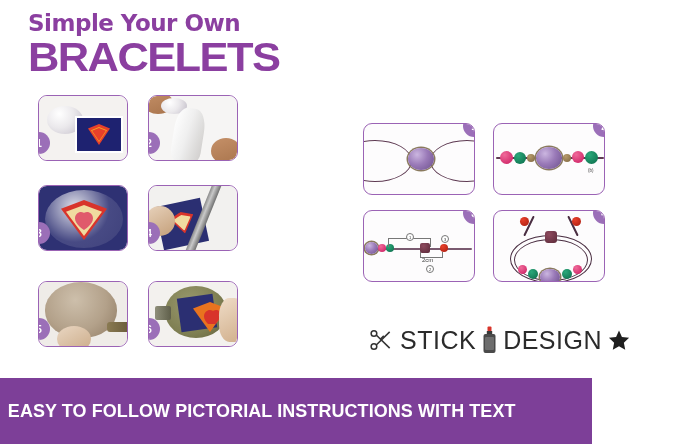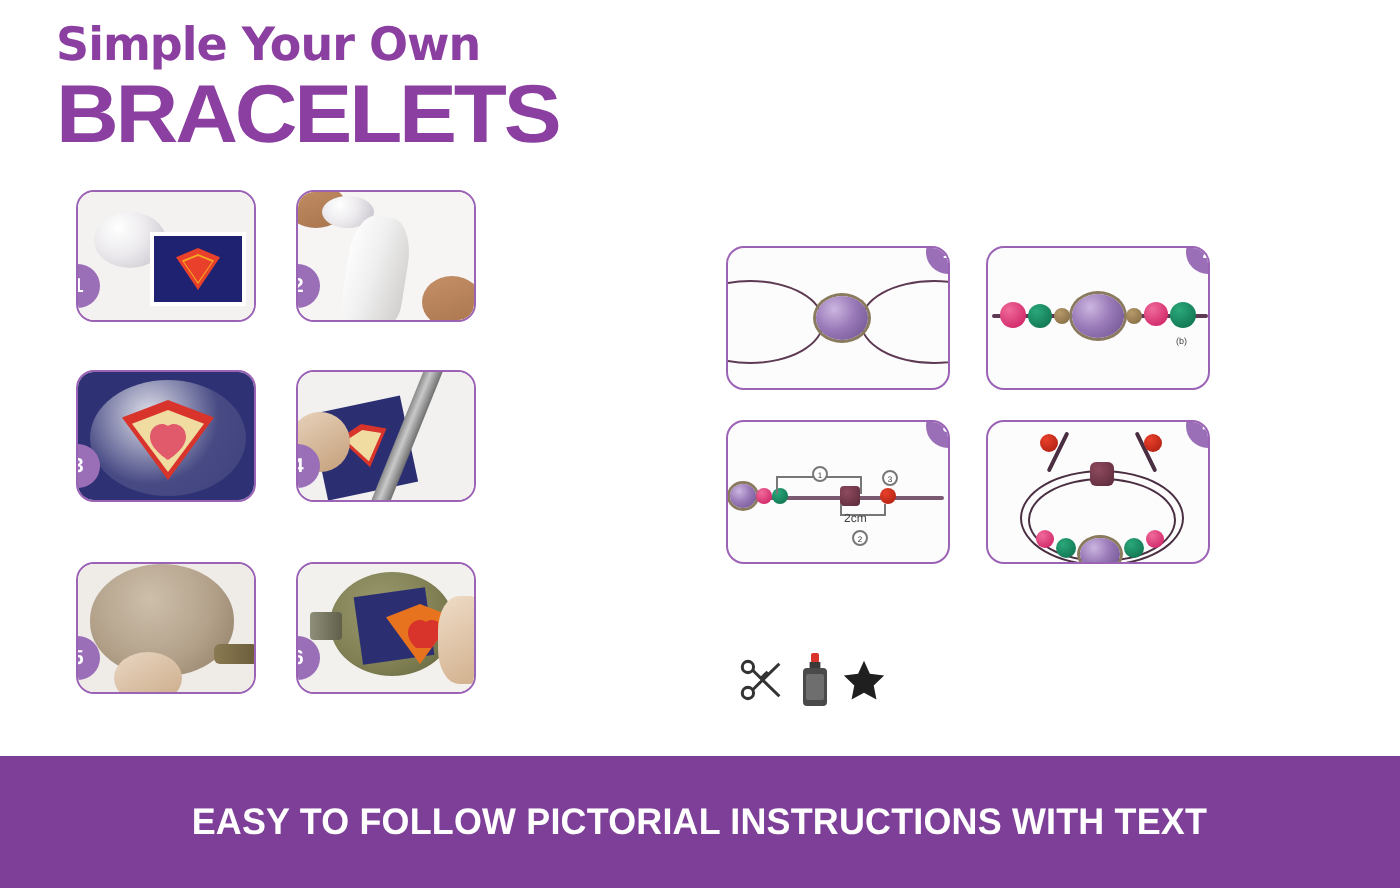--- a/index.html
+++ b/index.html
@@ -175,24 +175,24 @@
     font-weight:normal;
     color:#2b2b2b;
     letter-spacing:0.5px;
     line-height:1;
   }
   .csd-icon{display:inline-flex;align-items:center;justify-content:center;}
 
   
   #footer{
     position:absolute;
-    left:0;top:378px;width:700px;height:66px;
+    left:0;top:378px;width:592px;height:66px;
     background:#7D3F98;
     display:flex;flex-direction:column;
-    align-items:center;justify-content:center;
+    align-items:flex-start;justify-content:center;
     gap:5px;
   }
   .footer-main{
     color:#ffffff;
     font-family:"Liberation Sans",sans-serif;
     font-weight:bold;
     font-size:18.5px;
     letter-spacing:0.1px;
     transform:scaleX(0.97);
     white-space:nowrap;
@@ -365,30 +365,32 @@
   <span class="csd-icon">
     <svg width="26" height="26" viewBox="0 0 24 24" fill="none" stroke="#333" stroke-width="1.4">
       <circle cx="5.5" cy="18" r="2.6"></circle>
       <circle cx="5.5" cy="6" r="2.6"></circle>
       <line x1="7.6" y1="16.6" x2="20" y2="4.5"></line>
       <line x1="7.6" y1="7.4" x2="20" y2="19.5"></line>
       <line x1="11.5" y1="11.2" x2="14.6" y2="8.2"></line>
     </svg>
   </span>
 
+  <span class="csd-word">STICK</span>
 
   <span class="csd-icon">
     <svg width="15" height="28" viewBox="0 0 15 28">
       <rect x="5.5" y="0.5" width="4" height="5" rx="1" fill="#d8342b"></rect>
       <rect x="4.8" y="5" width="5.4" height="3" fill="#3a3a3a"></rect>
       <rect x="1.5" y="8" width="12" height="19" rx="2" fill="#4a4a4a"></rect>
       <rect x="3" y="11" width="9" height="13" rx="1" fill="#6e6e6e"></rect>
     </svg>
   </span>
 
+  <span class="csd-word">DESIGN</span>
 
   <span class="csd-icon">
     <svg width="22" height="22" viewBox="0 0 24 24">
       <polygon points="12,1.5 15.2,8.6 23,9.6 17.3,15 18.8,22.6 12,18.9 5.2,22.6 6.7,15 1,9.6 8.8,8.6" fill="#1f1f1f"></polygon>
     </svg>
   </span>
 </div>
 
 <div id="footer">
   <div class="footer-main">EASY TO FOLLOW PICTORIAL INSTRUCTIONS WITH TEXT</div>

